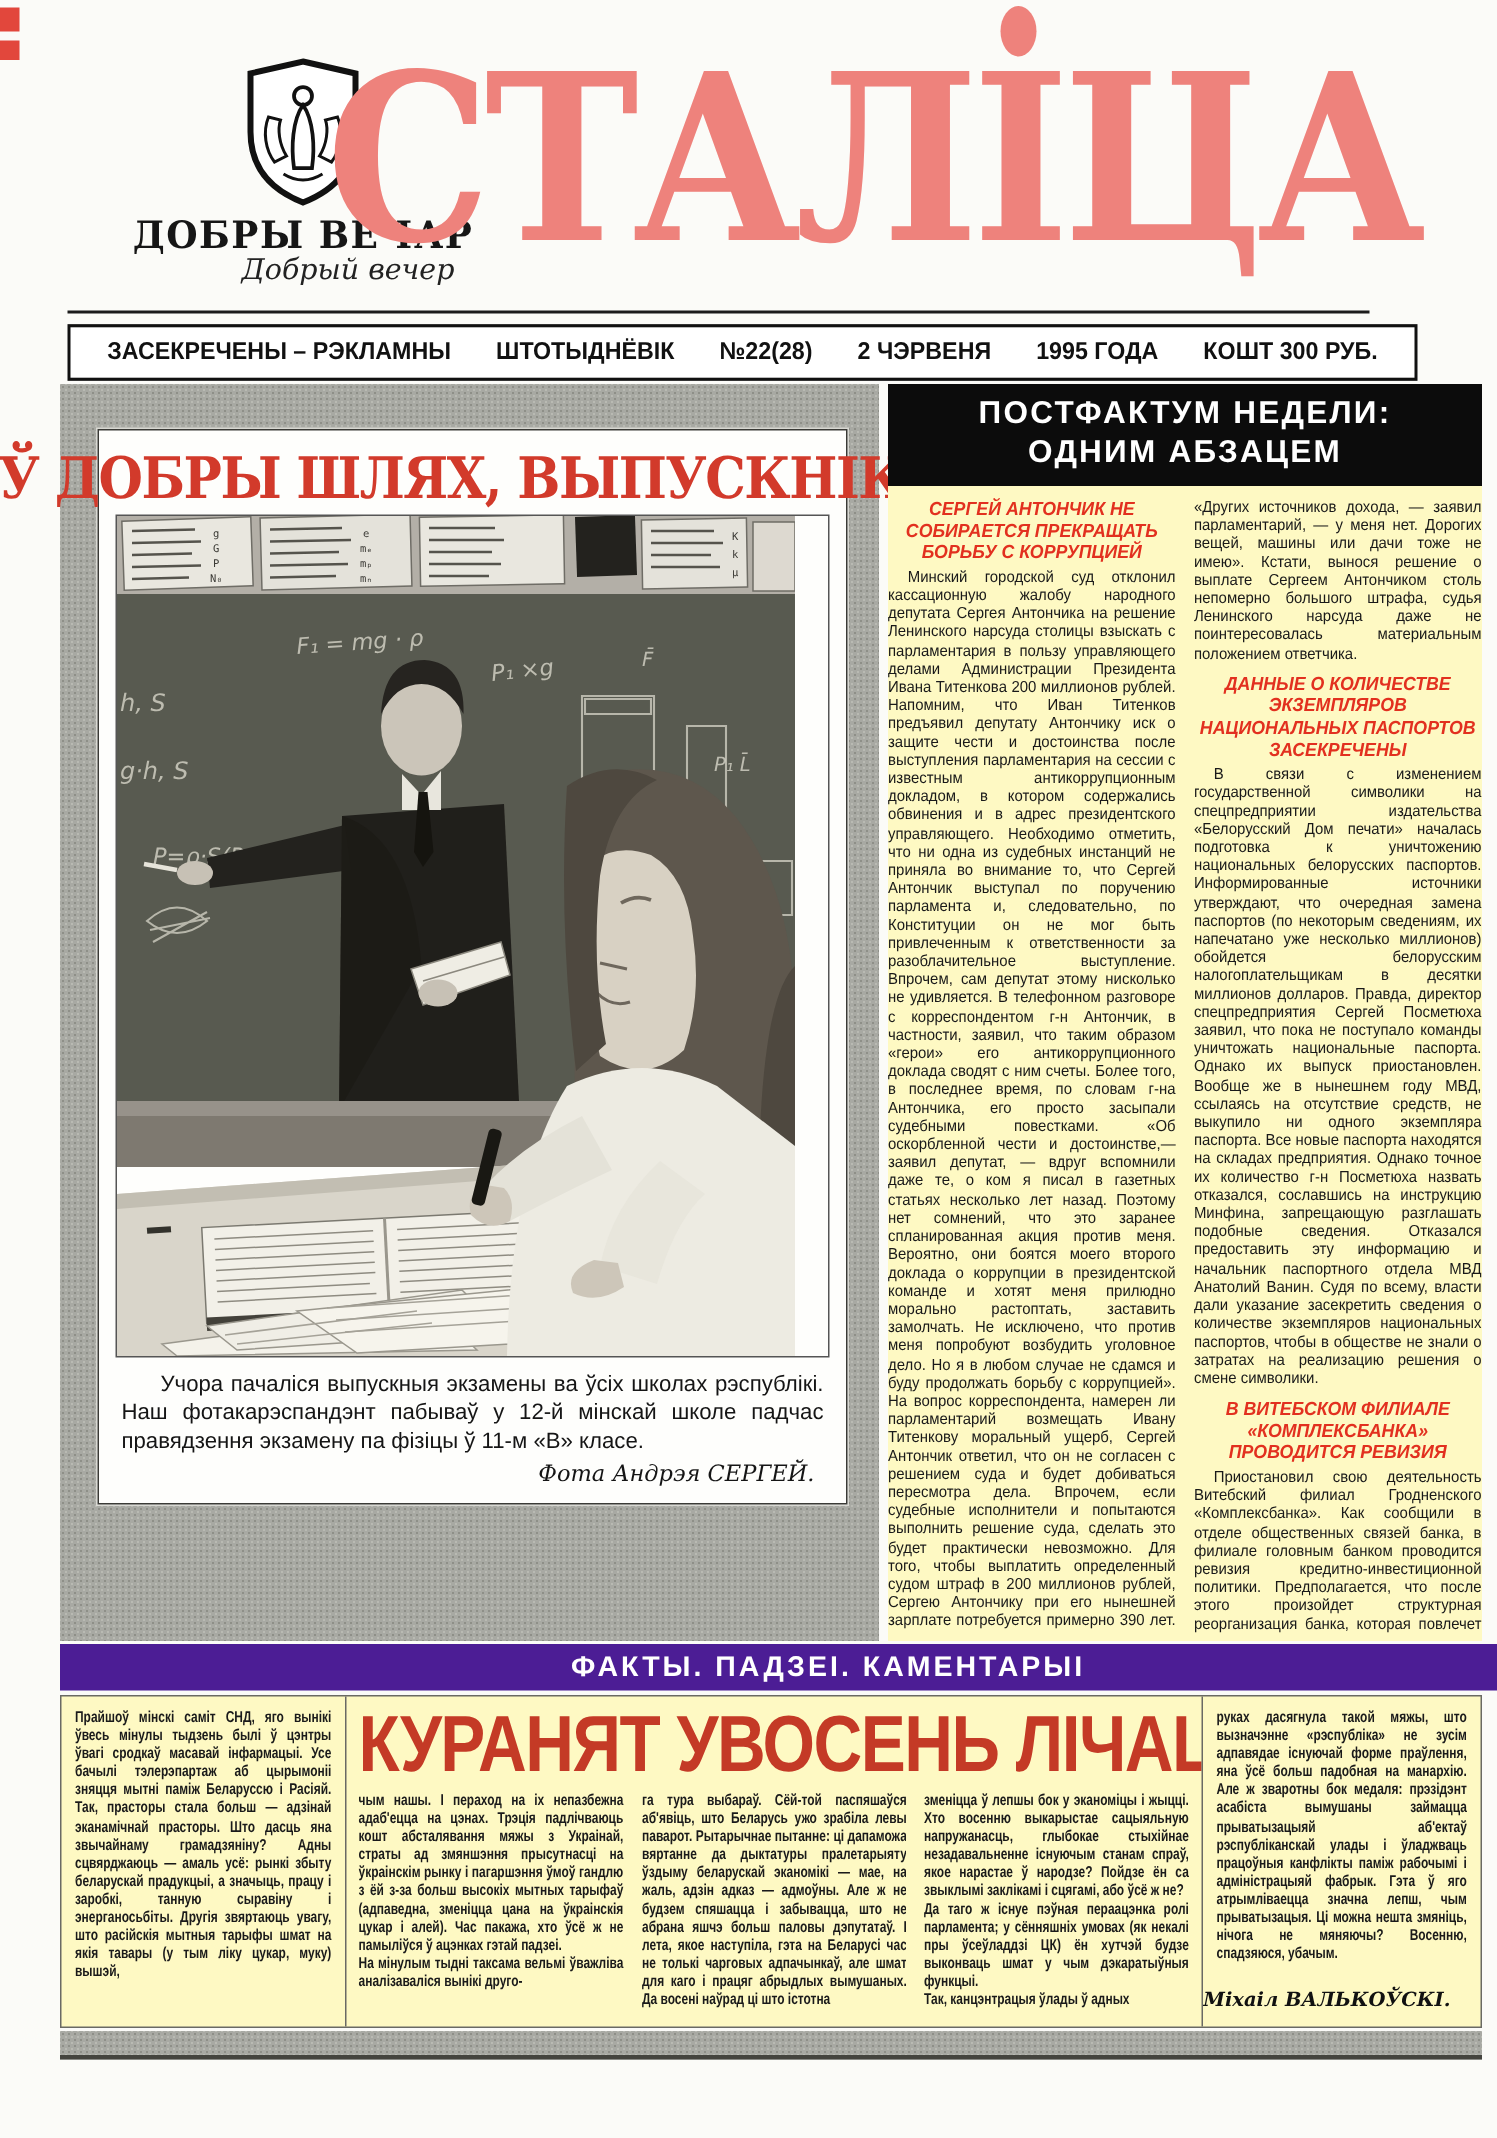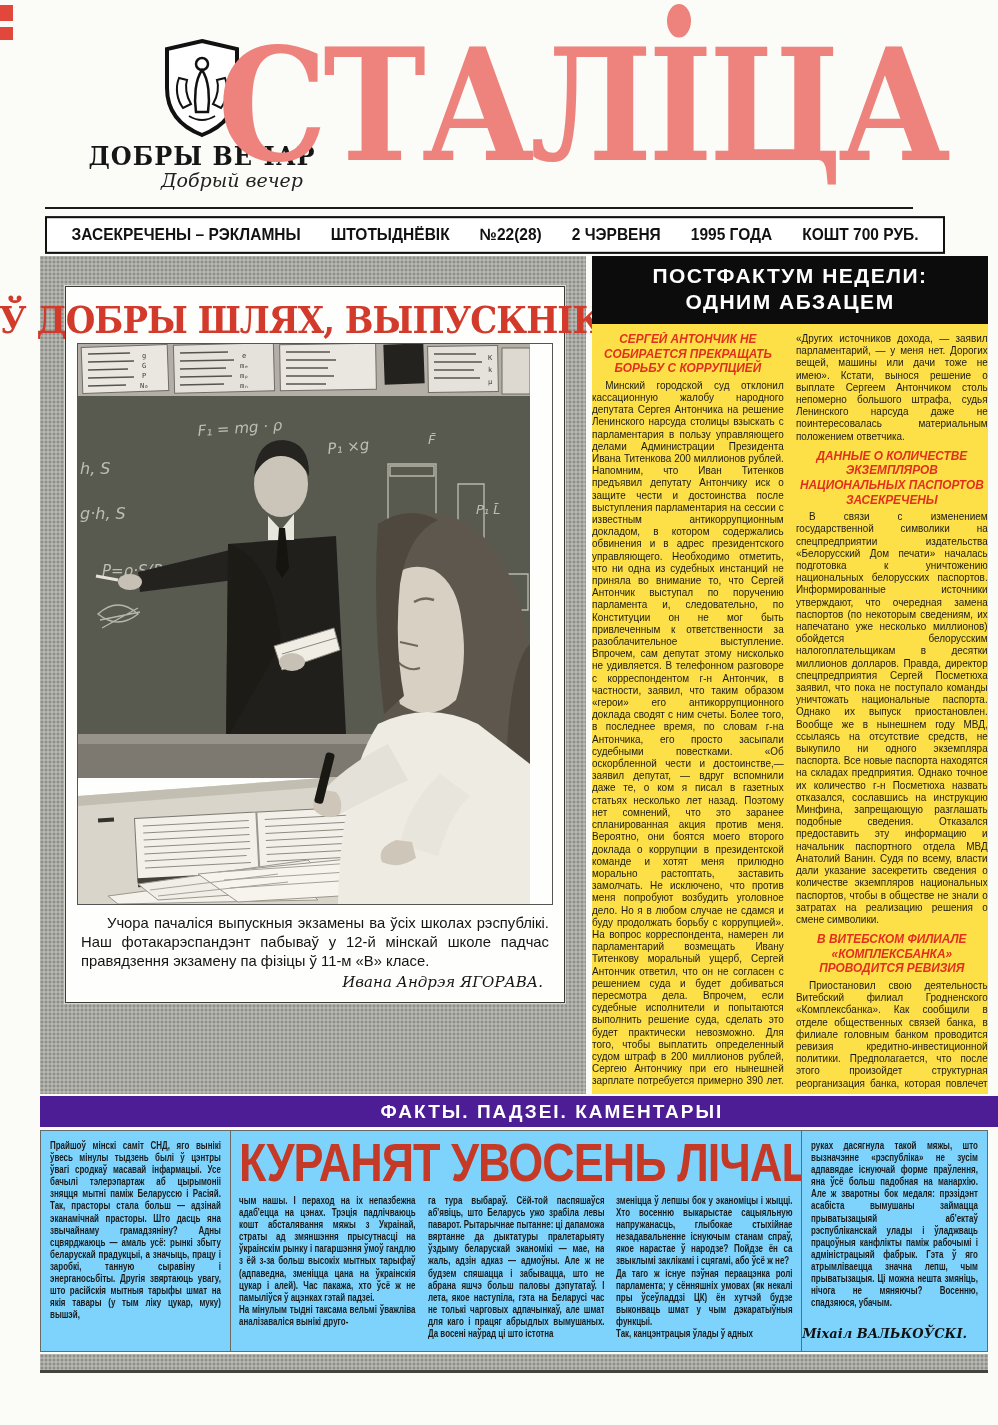--- a/index.html
+++ b/index.html
@@ -71,21 +71,21 @@
   .photo-frame{border:1px solid #555;line-height:0;}
   .photo-caption{padding:9px 4px 2px 4px;font-size:14.8px;line-height:19px;color:#151515;text-align:justify;}
   .photo-caption .p1{text-indent:26px;}
   .photo-caption .p2{text-indent:26px;font-weight:bold;margin-top:1px;}
   .photo-caption .credit{
     text-align:right;font-family:"DejaVu Serif",serif;font-style:italic;
     font-size:15px;margin-top:2px;padding-right:6px;
   }
 
   
-  .postfactum{position:absolute;left:592px;top:256px;width:396px;height:838px;background:#fde047;}
+  .postfactum{position:absolute;left:592px;top:256px;width:396px;height:838px;background:#fef9c3;}
   .pf-header{
     background:#0c0c0c;color:#fff;text-align:center;
     padding:7px 0 9px 0;font-weight:bold;font-size:21px;line-height:26px;letter-spacing:1.5px;
   }
   .pf-cols{
     margin-top:8px;height:764px;overflow:hidden;
     column-count:2;column-gap:13px;
     font-size:10.6px;line-height:12.2px;text-align:justify;color:#191919;
     transform:scaleX(0.94);transform-origin:0 0;width:106.3%;
   }
@@ -97,21 +97,21 @@
   .pf-heading.first{margin-top:0;}
   .pf-body{text-indent:14px;}
 
   
   .facts-bar{
     position:absolute;left:40px;top:1096px;width:948px;height:31px;background:#4c1d95;
     color:#fff;display:flex;align-items:center;justify-content:center;
     font-weight:bold;font-size:19px;letter-spacing:2px;padding-left:38px;
   }
   .facts-box{
-    position:absolute;left:40px;top:1130px;width:948px;height:222px;background:#7dd3fc;
+    position:absolute;left:40px;top:1130px;width:948px;height:222px;background:#fef9c3;
     border:1px solid #6a6a64;display:flex;box-sizing:border-box;
   }
   .facts-text{
     font-weight:bold;font-size:10.5px;line-height:12.1px;text-align:justify;color:#1a1a1a;
     transform:scaleX(0.76);transform-origin:0 0;width:131.5%;
     white-space:pre-line;
   }
   .facts-col1{width:190px;border-right:1px solid #6a6a64;padding:8px 9px;box-sizing:border-box;overflow:hidden;}
   .facts-middle{flex:1;padding:3px 8px 6px 8px;display:flex;flex-direction:column;overflow:hidden;}
   .facts-headline{
@@ -158,21 +158,21 @@
 </div>
 
 <div class="header-rule"></div>
 
 <div class="info-bar">
   <span>ЗАСЕКРЕЧЕНЫ – РЭКЛАМНЫ</span>
   <span>ШТОТЫДНЁВІК</span>
   <span>№22(28)</span>
   <span>2 ЧЭРВЕНЯ</span>
   <span>1995 ГОДА</span>
-  <span>КОШТ 700 РУБ.</span>
+  <span>КОШТ 300 РУБ.</span>
 </div>
 
 <div class="photo-panel halftone">
   <div class="photo-card">
     <div class="photo-headline">Ў ДОБРЫ ШЛЯХ, ВЫПУСКНІКІ!</div>
     <div class="photo-frame">
       <svg width="452" height="560" viewBox="0 0 452 560">
 
         <rect x="0" y="0" width="452" height="52" fill="#b3afa7"></rect>
         <g>
@@ -308,21 +308,21 @@
           <path d="M310 400 Q270 420 246 446 L262 470 Q300 450 330 436 Z" fill="#e4e2d8"></path>
           <path d="M246 446 Q232 452 236 466 Q248 478 262 470 Q266 456 258 448 Z" fill="#cdc6b9"></path>
           <rect x="242" y="408" width="9" height="52" rx="3" fill="#191813" transform="rotate(14 246 434)"></rect>
           <path d="M362 430 Q330 460 322 500 L360 512 Q372 470 392 452 Z" fill="#e8e6dc"></path>
           <path d="M318 496 q-20 8 -14 22 q16 8 34 -4 l-4 -16 z" fill="#cdc6b9"></path>
         </g>
       </svg>
     </div>
     <div class="photo-caption">
       <div class="p1">Учора пачаліся выпускныя экзамены ва ўсіх школах рэспублікі. Наш фотакарэспандэнт пабываў у 12-й мінскай школе падчас правядзення экзамену па фізіцы ў 11-м «В» класе.</div>
-      <div class="credit">Ивана Андрэя ЯГОРАВА.</div>
+      <div class="credit">Фота Андрэя СЕРГЕЙ.</div>
     </div>
   </div>
 </div>
 
 <div class="postfactum">
   <div class="pf-header">
     <div>ПОСТФАКТУМ  НЕДЕЛИ:</div>
     <div>ОДНИМ  АБЗАЦЕМ</div>
   </div>
   <div class="pf-cols">

